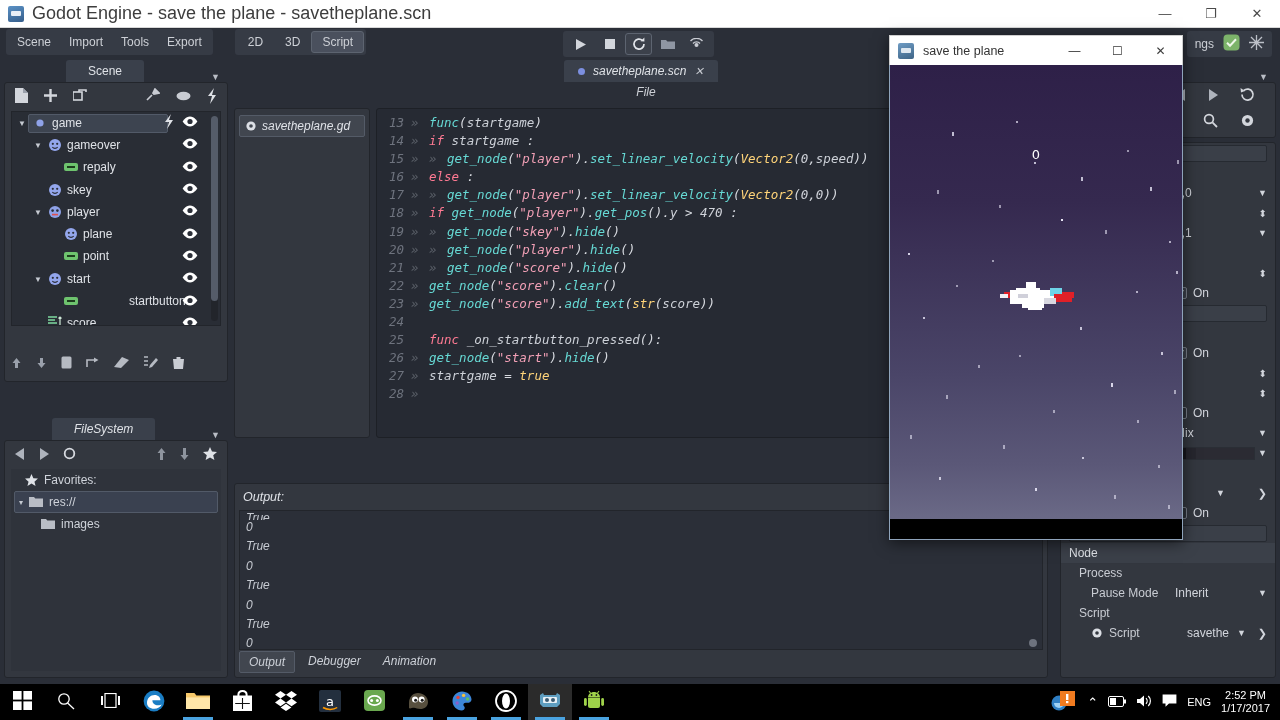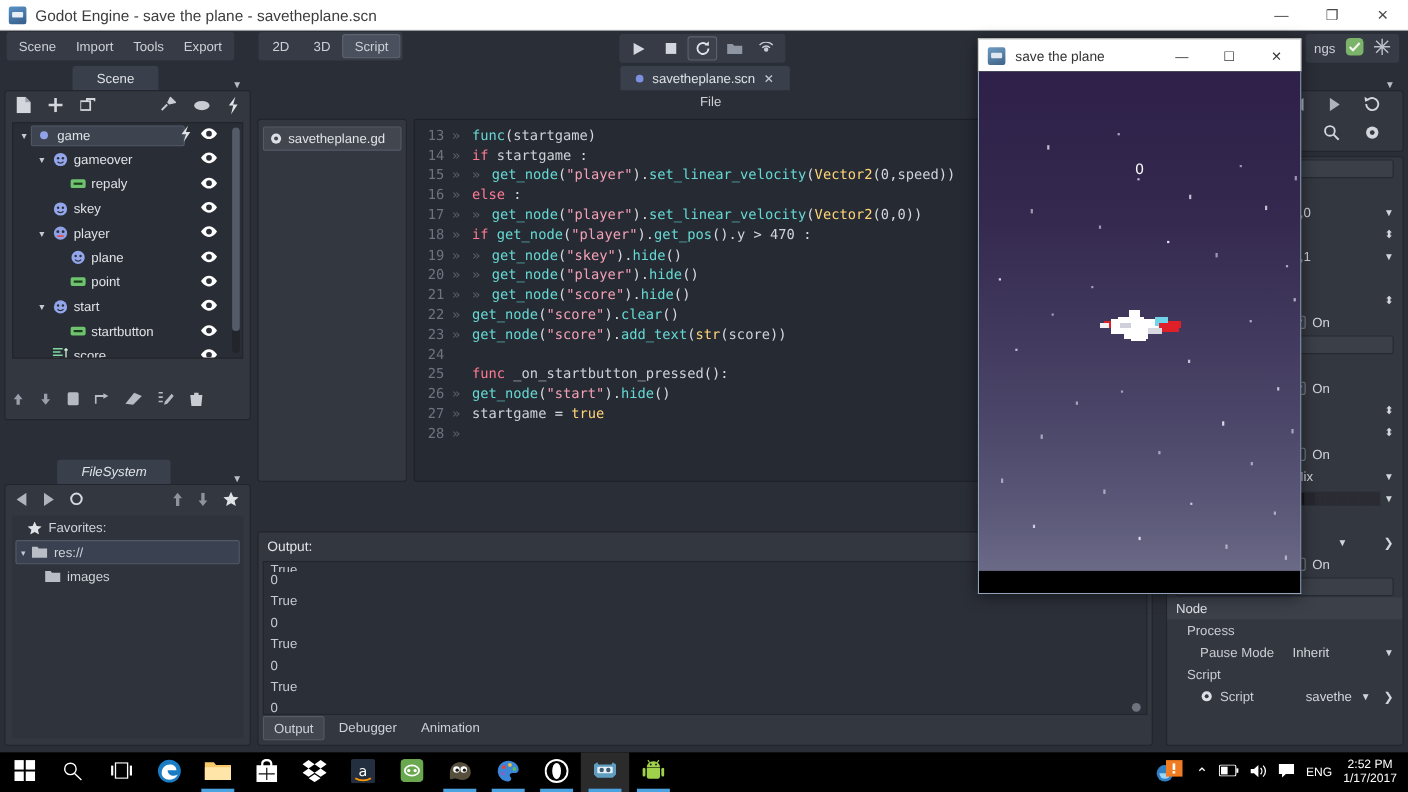--- a/index.html
+++ b/index.html
@@ -7,21 +7,21 @@
   body{ font-family:"Liberation Sans", sans-serif; font-size:12px; color:#c9ccd3; }
 
   
   #os-window{ position:absolute; left:0; top:0; width:1280px; height:684px; background:#2b2f38; }
   #titlebar{ height:28px; background:#ffffff; display:flex; align-items:center; padding-left:8px;
              border-bottom:1px solid #d8d8d8; }
   #titlebar .tb-icon{ width:16px; height:16px; border-radius:2px;
       background:linear-gradient(160deg,#5b92c6,#355d8a); margin-right:8px; position:relative; flex:none;}
   #titlebar .tb-icon:after{ content:""; position:absolute; left:3px; top:5px; width:10px;height:5px;
       background:#e8eef6; border-radius:1px;}
-  #titlebar .tb-title{ color:#3d3d3d; font-size:14px; }
+  #titlebar .tb-title{ color:#3d3d3d; font-size:18px; }
   #titlebar .tb-btns{ margin-left:auto; display:flex; height:28px; }
   #titlebar .tb-btns div{ width:46px; height:28px; display:flex; align-items:center; justify-content:center;
       color:#4a4a4a; font-size:13px; }
 
   
   #editor{ position:absolute; left:0; top:28px; width:1280px; height:656px; background:#2a2e37; }
 
   
   #menubar{ height:28px; display:flex; align-items:center; padding:3px 6px; gap:0; background:#2a2e37;}
   .mbtn{ padding:4px 9px; font-size:12px; color:#cdd0d6; border-radius:3px; }
@@ -60,21 +60,21 @@
   .treescroll{ position:absolute; right:2px; top:4px; width:7px; height:205px; background:#22252b; border-radius:4px;}
   .treescroll i{ position:absolute; left:0; top:0; width:7px; height:185px; background:#555c69; border-radius:4px; display:block;}
   #treetools{ position:absolute; left:6px; bottom:6px; right:6px; height:22px; display:flex; align-items:center; gap:14px;}
 
   #fspanel{ position:absolute; left:0; top:358px; width:224px; height:262px; }
   #fslist{ position:absolute; left:6px; top:28px; right:6px; bottom:6px; background:#2f333b; }
   .frow{ height:22px; display:flex; align-items:center; font-size:12px; color:#cfd3da; padding-left:8px;}
   .frow.sel{ background:#3a4150; border:1px solid #525a68; margin:0 3px; border-radius:2px;}
 
   
-  #centercol{ position:absolute; left:234px; top:30px; right:232px; height:620px; }
+  #centercol{ position:absolute; left:234px; top:30px; right:232px; height:620px;font-style:italic; }
   #scriptmenus{ height:26px; display:flex; align-items:center; padding-left:10px; gap:4px;}
   #scriptmenus .mbtn{padding:3px 8px;}
   #helpbtns{ margin-left:auto; display:flex; gap:14px; align-items:center; padding-right:8px;}
   #scriptbody{ position:absolute; left:0; top:26px; right:0; height:330px; display:flex; gap:6px;}
   #filelist{ width:136px; background:#33373f; border:1px solid #22252b; border-radius:3px; padding:6px 4px;}
   .flrow{ display:flex; align-items:center; gap:5px; font-size:12px; padding:3px 5px; background:#41464f;
           border:1px solid #545b67; border-radius:2px; color:#dfe2e7;}
   #codearea{ flex:1; background:#262a33; border:1px solid #1d2026; border-radius:3px; overflow:hidden; position:relative;}
   #code{ font-family:"DejaVu Sans Mono", monospace; font-size:12.5px; line-height:18.1px; padding-top:5px;}
   .cline{ display:flex; white-space:pre; height:18.1px;}
@@ -391,21 +391,21 @@
                   </span>
                   <span>start</span>
                 </span>
                 <span class="eye"><svg width="16" height="11" viewBox="0 0 16 11">
                     <path d="M8 0.6C3.5 0.6 0.7 5.5 0.7 5.5S3.5 10.4 8 10.4 15.3 5.5 15.3 5.5 12.5 0.6 8 0.6z" fill="#fff"></path>
                     <circle cx="8" cy="5.5" r="2.6" fill="#2b2f38"></circle>
                   </svg></span>
               </div>
               <div class="trow" style="padding-left:38px">
                 <span class="twist"></span>
-                <span class="tname" style="display:flex;align-items:center;">
+                <span class="tname" style="display:flex;align-items:center;gap:46px;">
                   <span style="display:inline-flex">
                     <svg class="ticon" viewBox="0 0 14 14">
                       <rect x="0" y="3" width="14" height="8" rx="2" fill="#6ec36e"></rect>
                       <rect x="3" y="6" width="8" height="2" fill="#1d3d1d"></rect>
                     </svg>
                   </span>
                   <span>startbutton</span>
                 </span>
                 <span class="eye"><svg width="16" height="11" viewBox="0 0 16 11">
                     <path d="M8 0.6C3.5 0.6 0.7 5.5 0.7 5.5S3.5 10.4 8 10.4 15.3 5.5 15.3 5.5 12.5 0.6 8 0.6z" fill="#fff"></path>

